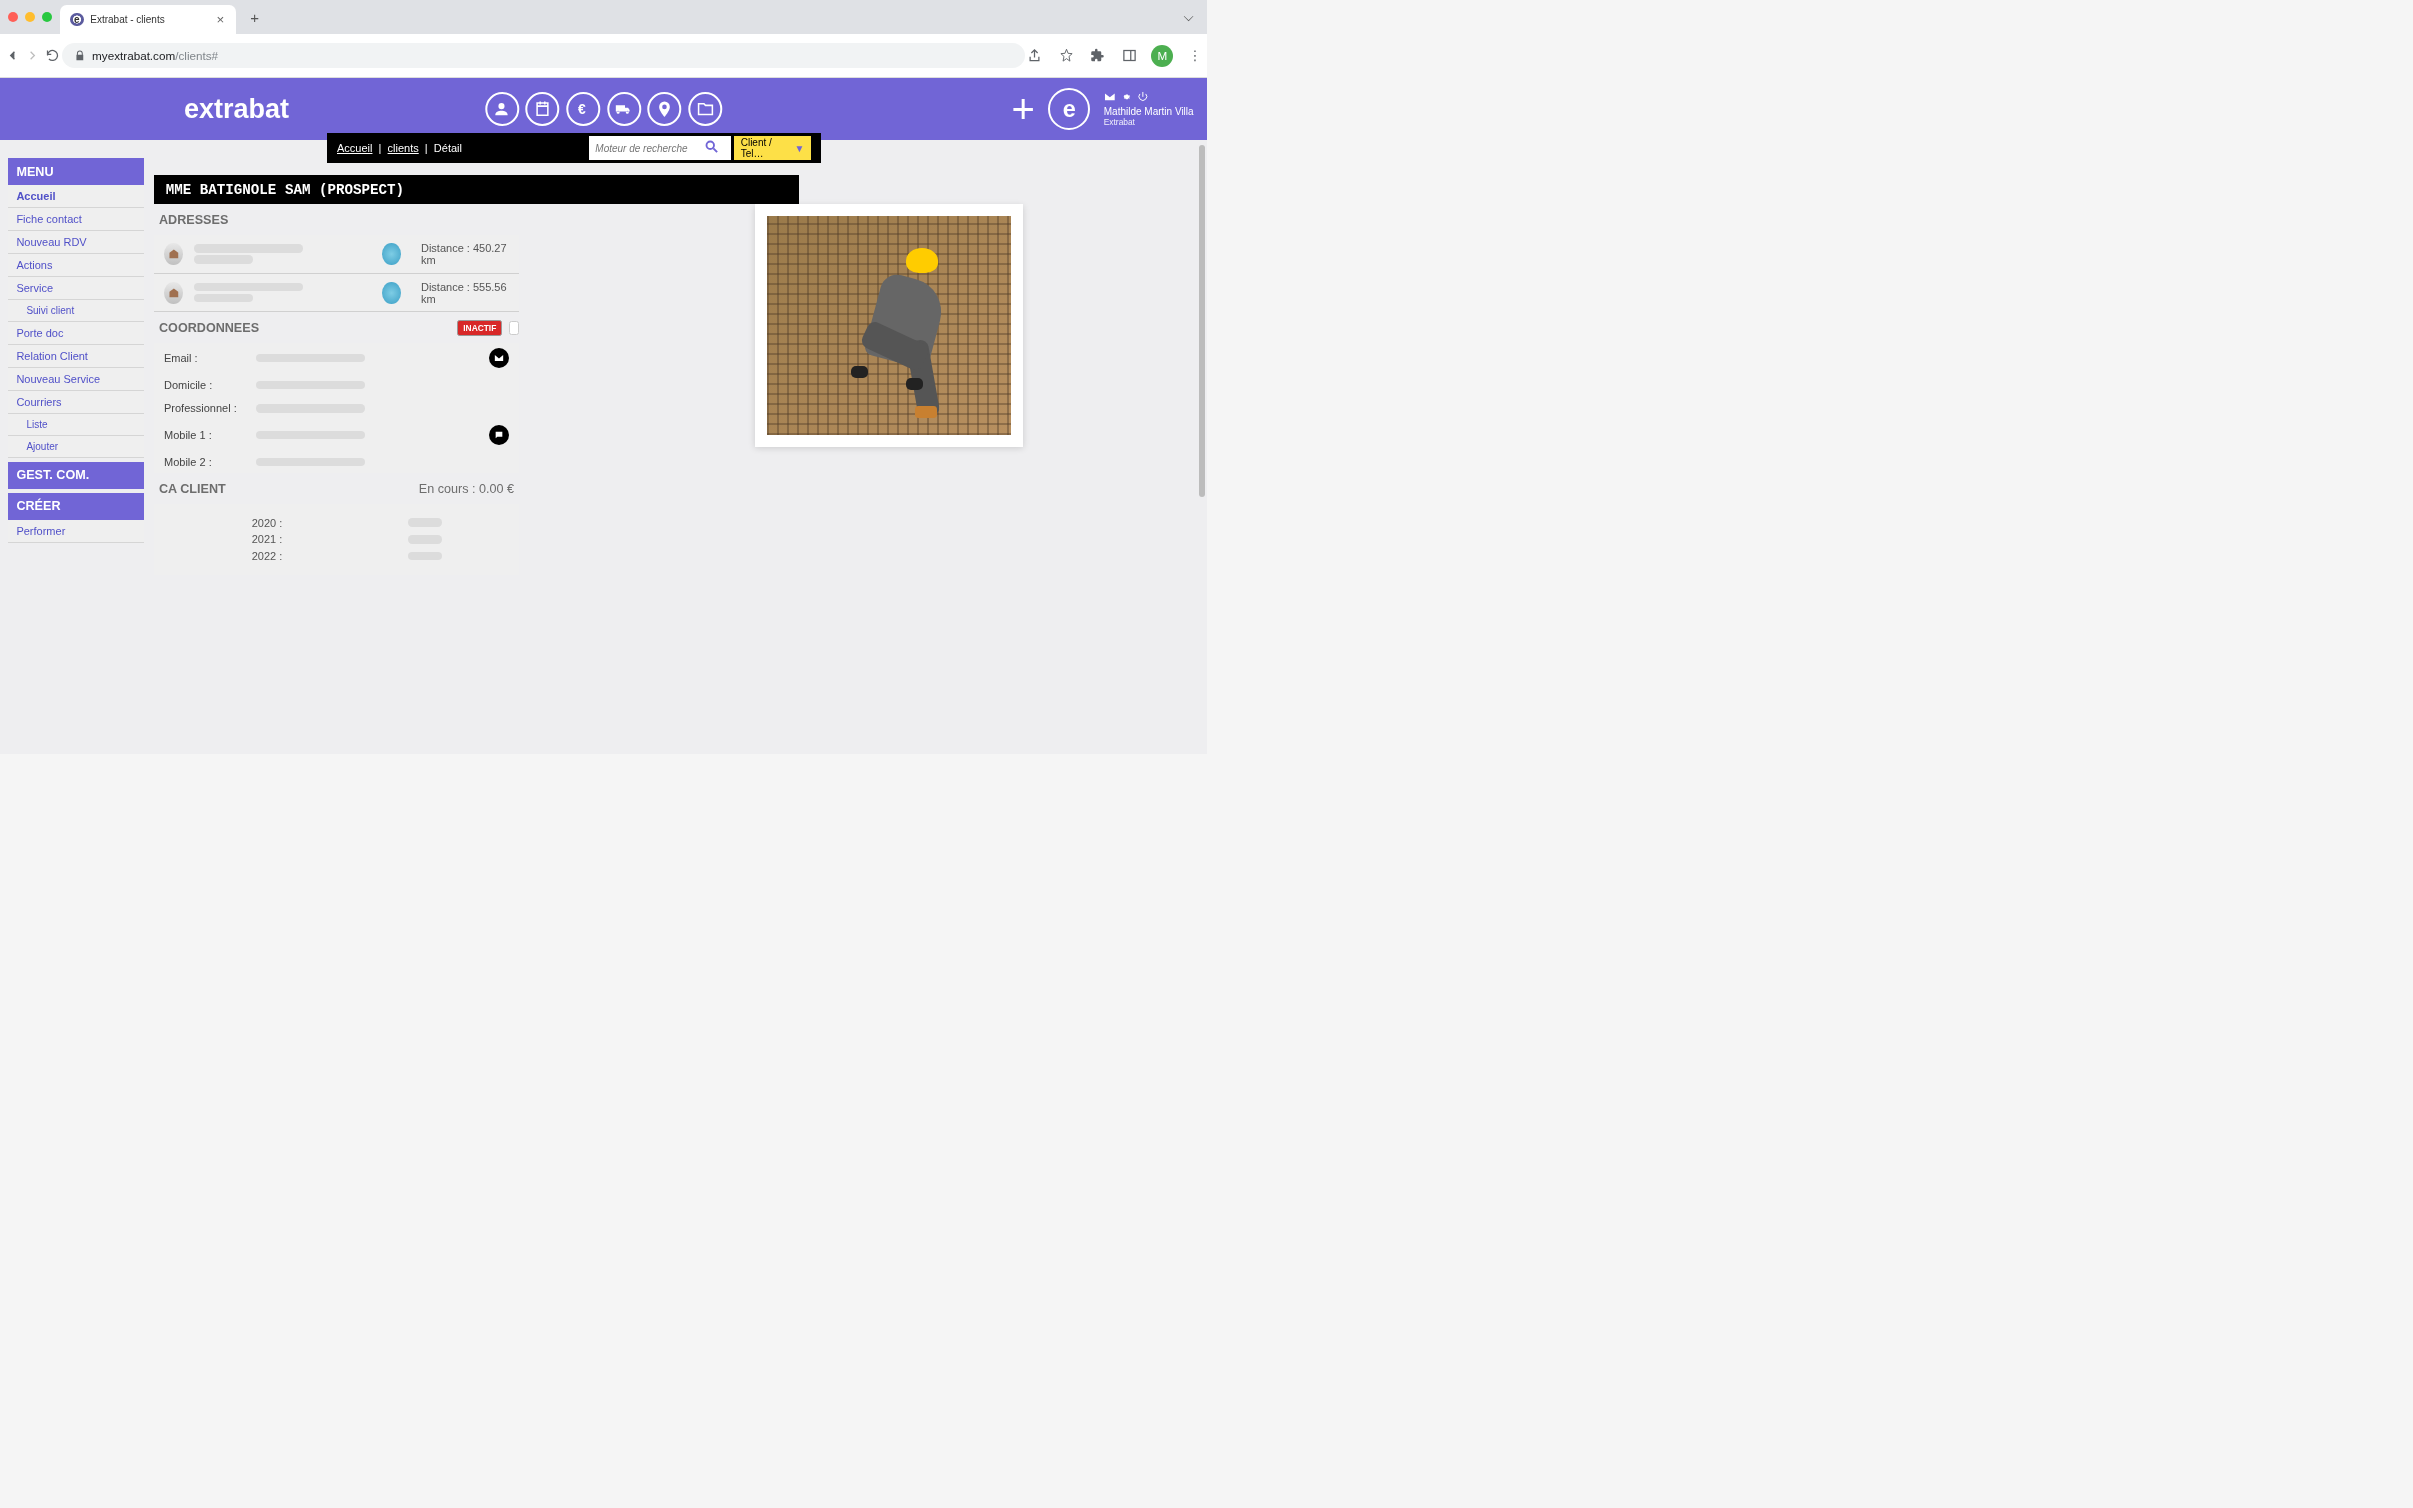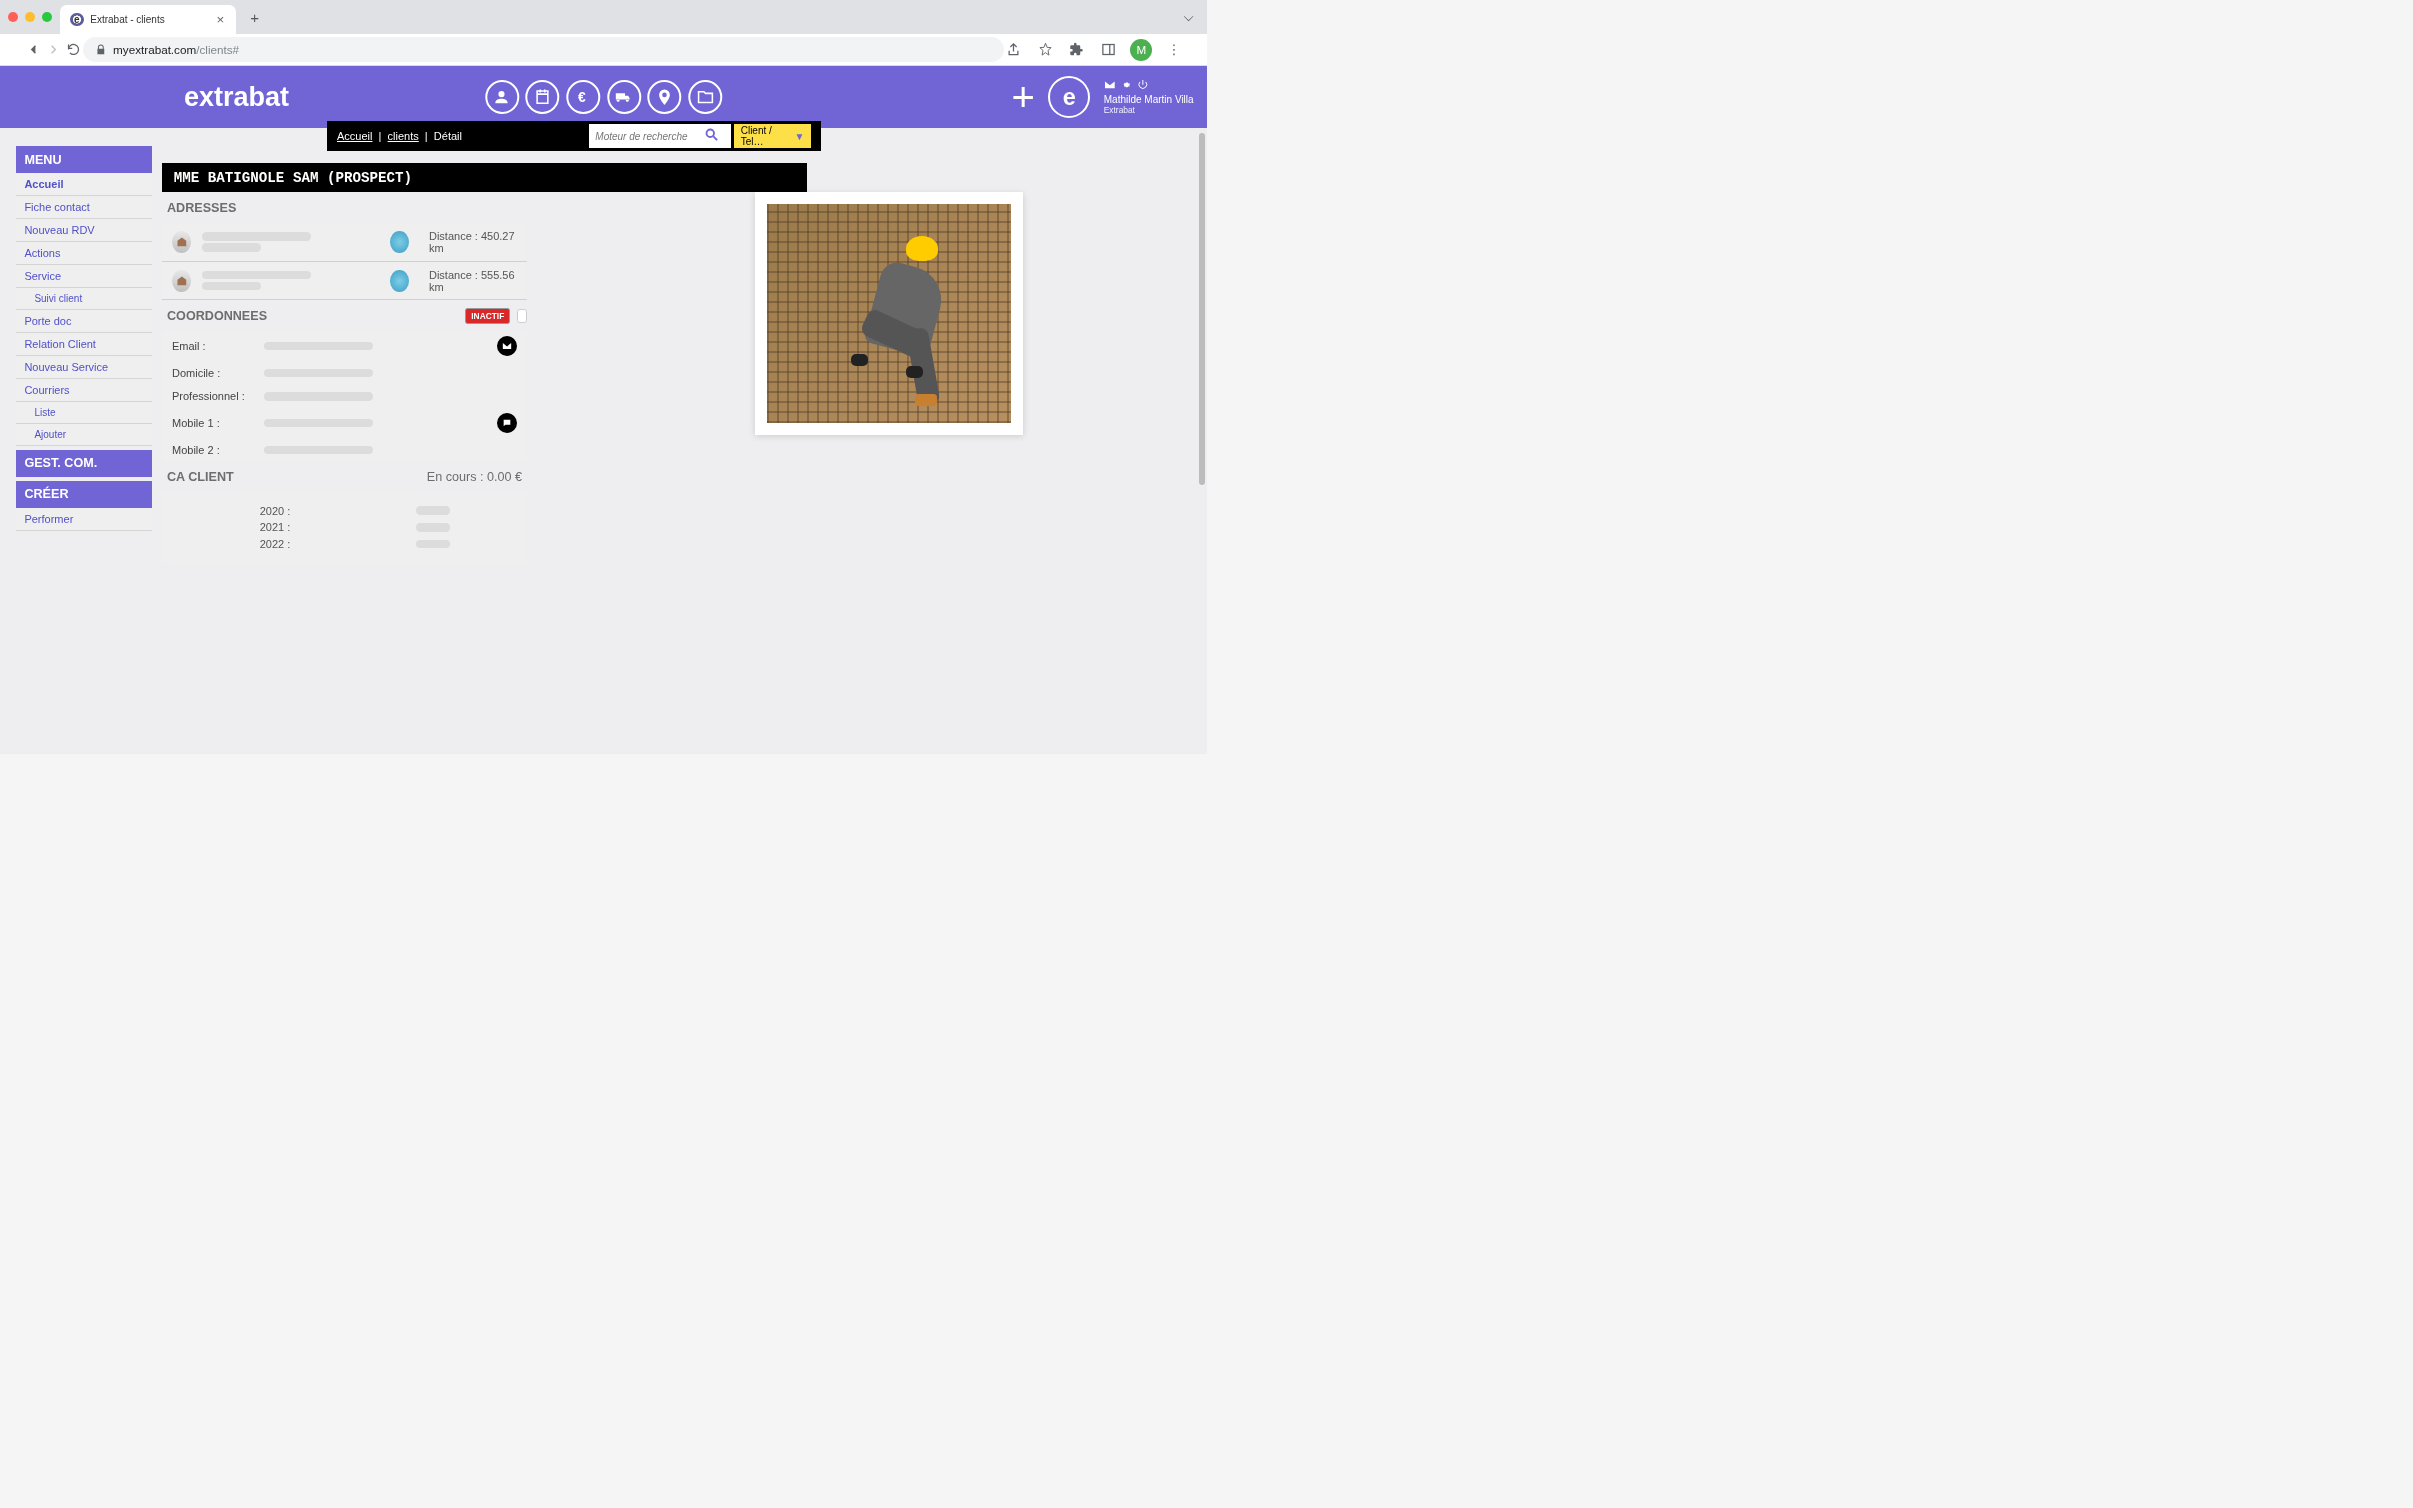--- a/index.html
+++ b/index.html
@@ -12,21 +12,21 @@
 .tl-red { background: #ff5f57; }
 .tl-yellow { background: #ffbd2e; }
 .tl-green { background: #28c840; }
 .tab { background: #fff; height: 28.5px; border-radius: 6.7px 6.7px 0 0; display: flex; align-items: center; padding: 0 10px; margin-top: 5px; width: 176px; gap: 6.7px; }
 .tab-favicon { width: 13.4px; height: 13.4px; border-radius: 50%; background: radial-gradient(circle, #fff 40%, #5b5b9e 45%); display: flex; align-items: center; justify-content: center; font-size: 10px; font-weight: bold; color: #333; }
 .tab-title { font-size: 10px; color: #333; flex: 1; }
 .tab-close { width: 11.7px; height: 11.7px; display: flex; align-items: center; justify-content: center; color: #666; cursor: pointer; }
 .new-tab { width: 23.5px; height: 23.5px; display: flex; align-items: center; justify-content: center; color: #555; margin-left: 6.7px; font-size: 15px; cursor: pointer; }
 .tab-strip-right { margin-left: auto; color: #555; padding-right: 5px; }
 
-.toolbar { background: #fff; height: 32px; display: flex; align-items: center; padding: 0 23px; gap: 0; border-bottom: 0.8px solid #ddd; }
+.toolbar { background: #fff; height: 44px; display: flex; align-items: center; padding: 0 2px; gap: 0; border-bottom: 0.8px solid #ddd; }
 .nav-btn { width: 20px; height: 20px; display: flex; align-items: center; justify-content: center; color: #5f6368; cursor: pointer; }
 .nav-btn.disabled { color: #bdbdbd; }
 .url-bar { flex: 1; background: #f1f3f4; border-radius: 17px; height: 25px; display: flex; align-items: center; padding: 0 11.7px; gap: 6.7px; }
 .lock-icon { width: 11.7px; height: 11.7px; color: #5f6368; }
 .url-text { font-size: 11.7px; color: #202124; }
 .url-text .path { color: #80868b; }
 .tb-right { display: flex; align-items: center; gap: 11.7px; color: #5f6368; }
 .avatar-circle { width: 22px; height: 22px; border-radius: 50%; background: #4caf50; color: #fff; display: flex; align-items: center; justify-content: center; font-size: 11.7px; font-weight: 500; }
 
 
@@ -51,21 +51,21 @@
 .subheader { position: absolute; top: 55px; left: 327px; background: #000; height: 30px; width: 494px; display: flex; align-items: center; padding: 0 10px; z-index: 5; }
 .breadcrumb { color: #fff; font-size: 11px; }
 .breadcrumb a { color: #fff; text-decoration: underline; }
 .sub-right { margin-left: auto; display: flex; gap: 3.4px; }
 .search-box { background: #fff; height: 23.5px; width: 142px; display: flex; align-items: center; padding: 0 6.7px; }
 .search-box input { border: none; outline: none; font-style: italic; font-size: 10px; width: 109px; }
 .search-btn { color: #7165d6; }
 .filter-select { background: #fde047; height: 23.5px; width: 77px; display: flex; align-items: center; padding: 0 6.7px; font-size: 10px; cursor: pointer; justify-content: space-between; }
 .filter-select .chev { color: #7165d6; }
 
-.content { position: absolute; top: 80px; left: 16px; right: 0; display: flex; }
+.content { position: absolute; top: 80px; left: 8px; right: 0; display: flex; }
 
 
 .sidebar { width: 136px; background: transparent; }
 .sidebar-section { margin-bottom: 3.4px; }
 .sidebar-header { background: #7165d6; color: #fff; font-weight: 600; font-size: 12.6px; padding: 6.7px 8.4px; }
 .sidebar-item { background: #efefef; border-bottom: 0.8px solid #d5d5d5; padding: 5px 8.4px; font-size: 11px; color: #5050c8; cursor: pointer; }
 .sidebar-item.active { font-weight: 700; }
 .sidebar-subitem { padding-left: 18.4px; font-size: 10px; }
 
 

